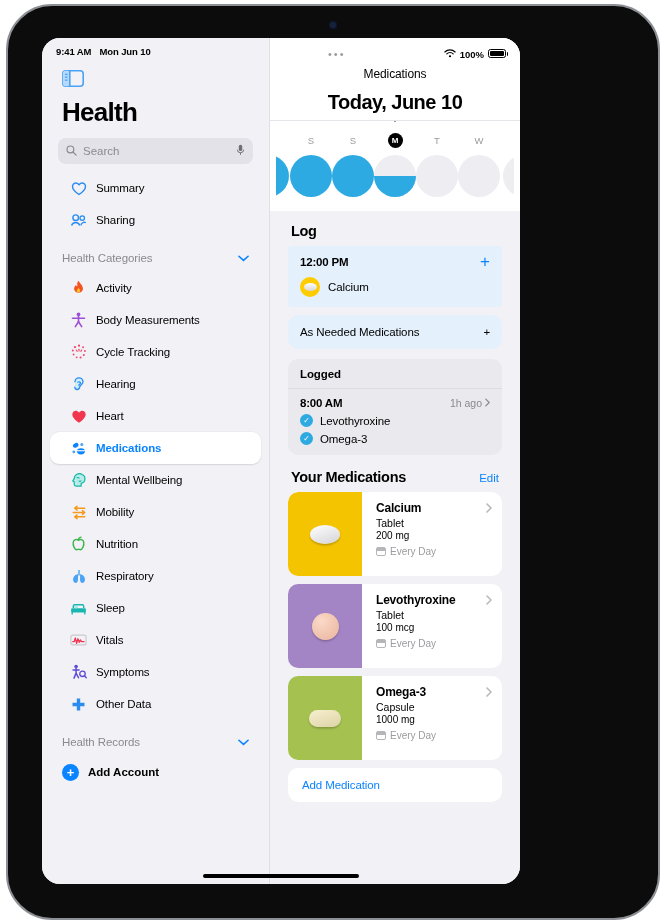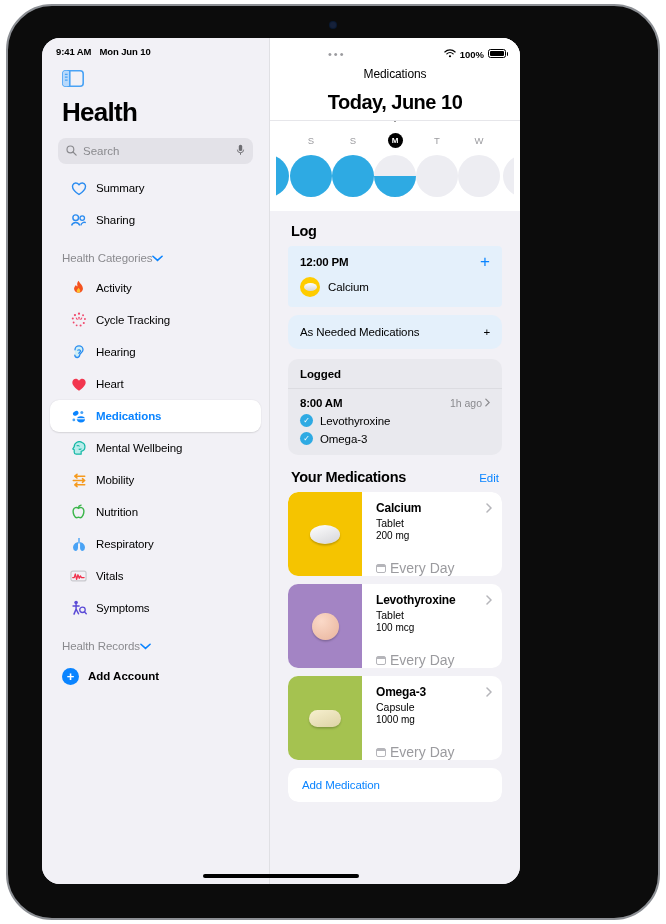--- a/index.html
+++ b/index.html
@@ -93,21 +93,21 @@
     color: #0a84ff;
     font-weight: bold;
     box-shadow: 0 0.5px 1.5px rgba(0,0,0,.12);
   }
   .nav-item .ico {
     width: 17px; height: 17px;
     display: flex; align-items: center; justify-content: center;
     flex: 0 0 17px;
   }
   .section-head {
-    display: flex; align-items: center; justify-content: flex-start;
+    display: flex; align-items: center; justify-content: space-between;
     padding: 0 20px 0 20px;
     margin: 12px 0 4px 0;
     height: 20px;
     font-size: 11.5px; color: #8a8a8e;
     letter-spacing: -0.1px;
   }
   .chev-down { color: #0a84ff; font-size: 10px; }
 
   .add-account-row {
     height: 32px;
@@ -315,21 +315,21 @@
     background: linear-gradient(160deg,#f7f0cf,#ddd3a6);
     box-shadow: 0 1.5px 2px rgba(0,0,0,.22);
   }
   .med-info {
     flex: 1; padding: 9px 10px 0 14px; position: relative;
   }
   .med-name { font-size: 12px; font-weight: bold; color: #000; letter-spacing: -0.2px; }
   .med-form { font-size: 10.5px; color: #000; margin-top: 2px; }
   .med-dose { font-size: 10px; color: #000; margin-top: 1px; }
   .med-freq {
-    font-size: 14px; color: #9b9b9f; margin-top: 19px;
+    font-size: 10px; color: #9b9b9f; margin-top: 5px;
     display: flex; align-items: center; gap: 4px;
   }
   .cal-ico {
     width: 10px; height: 9px; border: 1px solid #b5b5ba;
     border-radius: 2px; position: relative; flex: 0 0 10px;
   }
   .cal-ico::before {
     content: ""; position: absolute; left: 0; top: 0; right: 0;
     height: 2.5px; background: #b5b5ba;
   }
@@ -427,20 +427,32 @@
         <div class="nav-item">
           <span class="ico">
             <svg viewBox="0 0 14 17" width="13" height="16">
               <path d="M7 0.6 C8.6 4 11.8 5.2 11.8 9.6 A4.9 4.9 0 0 1 2.2 9.6 C2.2 7.4 3.4 6.4 4.3 5.2 C4.7 6.4 5.4 6.8 6 6.6 C5.2 4.4 5.6 2 7 0.6 Z" fill="#f4521f"></path>
               <path d="M7 8.2 C7.8 9.6 8.9 10.1 8.9 11.8 A1.95 1.95 0 0 1 5 11.8 C5 10.6 6.2 9.8 7 8.2 Z" fill="#fcc02e"></path>
             </svg>
           </span>
           <span>Activity</span>
         </div>
 
+        <div class="nav-item">
+          <span class="ico">
+            <svg viewBox="0 0 16 17" width="15" height="16">
+              <circle cx="8" cy="2.4" r="2" fill="#9b4fd6"></circle>
+              <line x1="8" y1="4.8" x2="8" y2="10.4" stroke="#9b4fd6" stroke-width="1.7" stroke-linecap="round"></line>
+              <line x1="1.6" y1="6.6" x2="14.4" y2="6.6" stroke="#9b4fd6" stroke-width="1.7" stroke-linecap="round"></line>
+              <line x1="8" y1="10.4" x2="4.6" y2="15.6" stroke="#9b4fd6" stroke-width="1.7" stroke-linecap="round"></line>
+              <line x1="8" y1="10.4" x2="11.4" y2="15.6" stroke="#9b4fd6" stroke-width="1.7" stroke-linecap="round"></line>
+            </svg>
+          </span>
+          <span>Body Measurements</span>
+        </div>
 
         <div class="nav-item">
           <span class="ico">
             <svg viewBox="0 0 17 17" width="16" height="16">
               <g fill="#f0476b">
                 <circle cx="8.5" cy="1.8" r="1.2"></circle>
                   <circle cx="12.8" cy="3.4" r="1"></circle>
                 <circle cx="14.8" cy="7.4" r="1"></circle>
                   <circle cx="13.6" cy="11.6" r="1.1"></circle>
                 <circle cx="10.2" cy="14.4" r="1.1"></circle>
@@ -528,20 +540,32 @@
           <span class="ico">
             <svg viewBox="0 0 17 16" width="16" height="15">
               <line x1="8.5" y1="1" x2="8.5" y2="7" stroke="#4aa3f5" stroke-width="1.5"></line>
               <path d="M7.4 5.6 C5 5.6 2.2 8 2.2 11 C2.2 13.4 3.2 14.8 4.8 14.8 C6.4 14.8 7.4 13.6 7.4 11.4 Z" fill="#4aa3f5"></path>
               <path d="M9.6 5.6 C12 5.6 14.8 8 14.8 11 C14.8 13.4 13.8 14.8 12.2 14.8 C10.6 14.8 9.6 13.6 9.6 11.4 Z" fill="#4aa3f5"></path>
             </svg>
           </span>
           <span>Respiratory</span>
         </div>
 
+        <div class="nav-item">
+          <span class="ico">
+            <svg viewBox="0 0 18 14" width="17" height="13">
+              <rect x="1" y="6.6" width="16" height="4.6" rx="1.4" fill="#19b5b0"></rect>
+              <path d="M3.4 6.4 V4.6 A1.6 1.6 0 0 1 5 3 H13 A1.6 1.6 0 0 1 14.6 4.6 V6.4" fill="none" stroke="#19b5b0" stroke-width="1.5"></path>
+              <rect x="4.4" y="4.4" width="4" height="2.2" rx="1" fill="#a9e8e6"></rect>
+              <line x1="2.2" y1="11.2" x2="2.2" y2="12.8" stroke="#19b5b0" stroke-width="1.5" stroke-linecap="round"></line>
+              <line x1="15.8" y1="11.2" x2="15.8" y2="12.8" stroke="#19b5b0" stroke-width="1.5" stroke-linecap="round"></line>
+            </svg>
+          </span>
+          <span>Sleep</span>
+        </div>
 
         <div class="nav-item">
           <span class="ico">
             <svg viewBox="0 0 18 15" width="17" height="14">
               <rect x="0.9" y="2.2" width="16.2" height="10.6" rx="2.2" fill="none" stroke="#c9c9ce" stroke-width="1.3"></rect>
               <path d="M2.8 9.2 L4.4 9.2 L5.6 5.4 L7 11 L8.4 6.2 L9.8 10 L11 7.4 L12.2 9.2 L15 9.2" fill="none" stroke="#f0334e" stroke-width="1.4" stroke-linejoin="round" stroke-linecap="round"></path>
             </svg>
           </span>
           <span>Vitals</span>
         </div>
@@ -551,20 +575,28 @@
             <svg viewBox="0 0 17 17" width="16" height="16">
               <circle cx="5.4" cy="2.6" r="1.9" fill="#5b4bd6"></circle>
               <path d="M5.4 4.8 L5.4 9.6 L3.2 15 M5.4 9.6 L8 14.6 M2.2 6.4 L8.6 6.4" stroke="#5b4bd6" stroke-width="1.6" fill="none" stroke-linecap="round"></path>
               <circle cx="12.2" cy="10.4" r="2.9" fill="none" stroke="#5b4bd6" stroke-width="1.4"></circle>
               <line x1="14.4" y1="12.6" x2="16.2" y2="14.6" stroke="#5b4bd6" stroke-width="1.5" stroke-linecap="round"></line>
             </svg>
           </span>
           <span>Symptoms</span>
         </div>
 
+        <div class="nav-item">
+          <span class="ico">
+            <svg viewBox="0 0 16 16" width="15" height="15">
+              <path d="M6.2 1.6 H9.8 V6.2 H14.4 V9.8 H9.8 V14.4 H6.2 V9.8 H1.6 V6.2 H6.2 Z" fill="#2b8cf0"></path>
+            </svg>
+          </span>
+          <span>Other Data</span>
+        </div>
 
         <div class="section-head">
           <span>Health Records</span>
           <span class="chev-down">
             <svg viewBox="0 0 12 7" width="11" height="7">
                 <path d="M1 1 L6 5.6 L11 1" fill="none" stroke="#0a84ff" stroke-width="1.7" stroke-linecap="round"></path>
               </svg>
           </span>
         </div>
 

